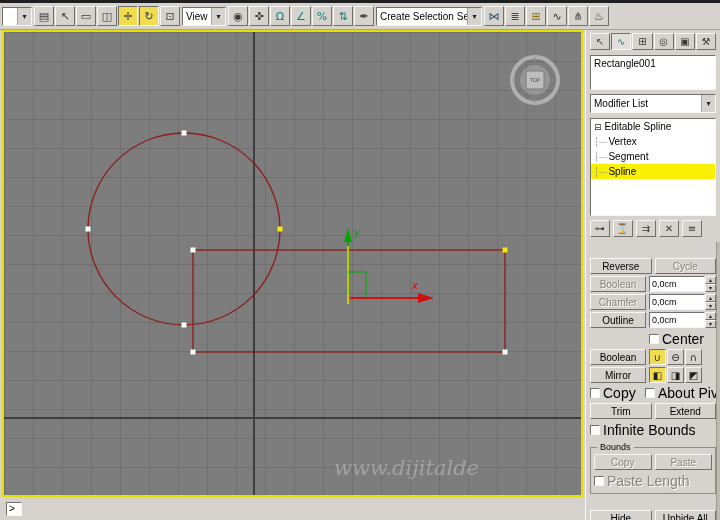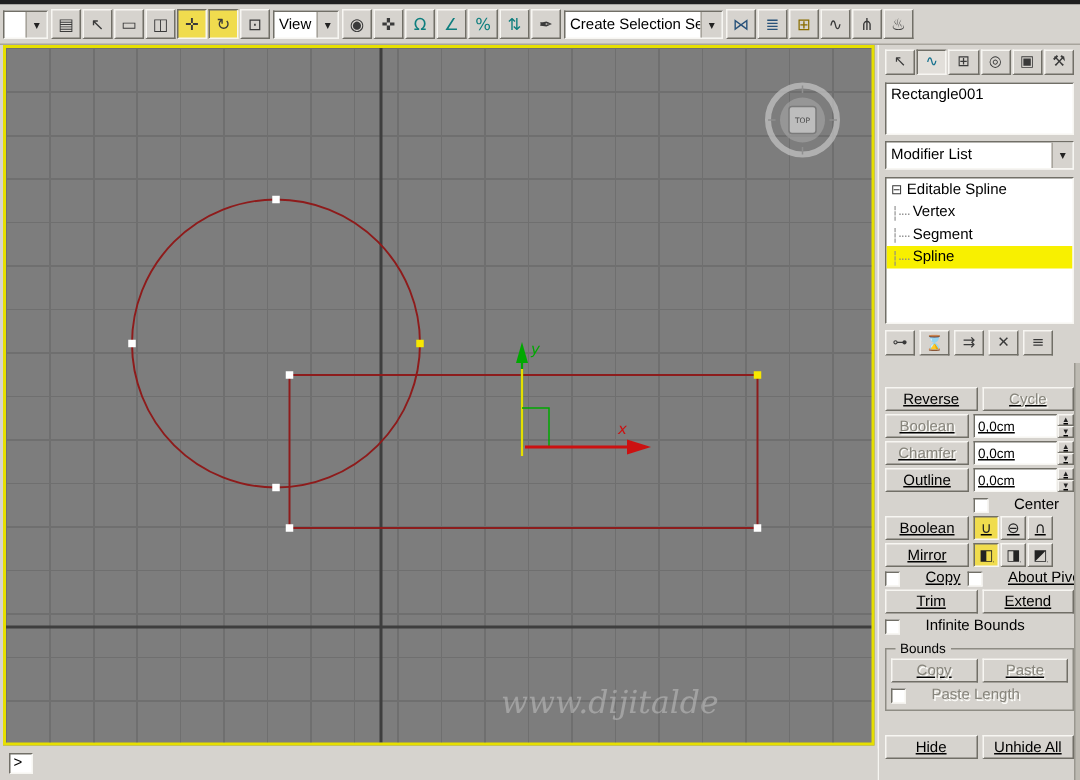--- a/index.html
+++ b/index.html
@@ -60,33 +60,33 @@
   .mod-combo{margin-top:4px;width:100%;}
   .stack{margin-top:5px;height:98px;overflow:hidden;}
   .stack-row{height:15px;display:flex;align-items:center;padding-left:3px;white-space:nowrap;}
   .stack-row.selected{background:#f8f000;}
   .tree-exp{font-size:9px;margin-right:3px;color:#333;font-family:"DejaVu Sans",sans-serif;}
   .tree-line{color:#8a8a8a;font-size:9px;margin-right:2px;letter-spacing:-1px;}
   .stack-tools{margin-top:4px;display:flex;gap:3px;height:18px;}
   .sbtn{width:20px;height:17px;display:flex;align-items:center;justify-content:center;font-size:10px;color:#3a3a3a;
         background:#d6d3ce;border:1px solid;border-color:#f7f6f2 #716f67 #716f67 #f7f6f2;font-family:"DejaVu Sans",sans-serif;}
   .rollout{margin-top:20px;}
-  .prow{display:flex;gap:3px;margin-top:2px;text-decoration:underline;}
+  .prow{display:flex;gap:3px;margin-top:2px;}
   .pbtn{height:16px;background:#d6d3ce;border:1px solid;border-color:#f7f6f2 #716f67 #716f67 #f7f6f2;
         font-size:10px;display:flex;align-items:center;justify-content:center;color:#000;padding:0 2px;}
   .pbtn.half{flex:1;}
   .pbtn.w56{width:56px;flex:0 0 56px;}
   .disabled{color:#87857c;text-shadow:1px 1px 0 #fcfcf9;}
   .spin{display:flex;flex:1;height:16px;}
   .spin-val{flex:1;background:#fff;border:1px solid;border-color:#716f67 #f7f6f2 #f7f6f2 #716f67;
             padding:2px 2px 0;font-size:9px;white-space:nowrap;overflow:hidden;}
   .spin-btns{width:11px;display:flex;flex-direction:column;}
   .spin-up,.spin-dn{flex:1;font-size:6px;line-height:6px;text-align:center;background:#d6d3ce;
                     border:1px solid;border-color:#f7f6f2 #716f67 #716f67 #f7f6f2;color:#222;}
-  .chkrow{display:flex;align-items:center;gap:17px;margin-top:3px;font-size:10px;white-space:nowrap;}
+  .chkrow{display:flex;align-items:center;gap:3px;margin-top:3px;font-size:14px;white-space:nowrap;}
   .chk{width:10px;height:10px;flex:0 0 auto;}
   .right-col{margin-left:59px;}
   .icon-group{display:flex;gap:1px;}
   .ibtn{width:17px;height:16px;display:flex;align-items:center;justify-content:center;font-size:10px;color:#222;
         background:#d6d3ce;border:1px solid;border-color:#f7f6f2 #716f67 #716f67 #f7f6f2;font-family:"DejaVu Sans",sans-serif;}
   .ibtn.active{background:#f0dc4e;border-color:#716f67 #f7f6f2 #f7f6f2 #716f67;}
   .groupbox{margin-top:9px;border:1px solid #8e8c84;position:relative;padding:6px 3px 4px;}
   .group-title{position:absolute;top:-6px;left:6px;background:#d6d3ce;padding:0 3px;font-size:9px;}
   .hide-row{margin-top:16px;}
   .pscroll{position:absolute;right:0;top:212px;width:4px;height:278px;background:#bdbab2;border-left:1px solid #9a978f;}

